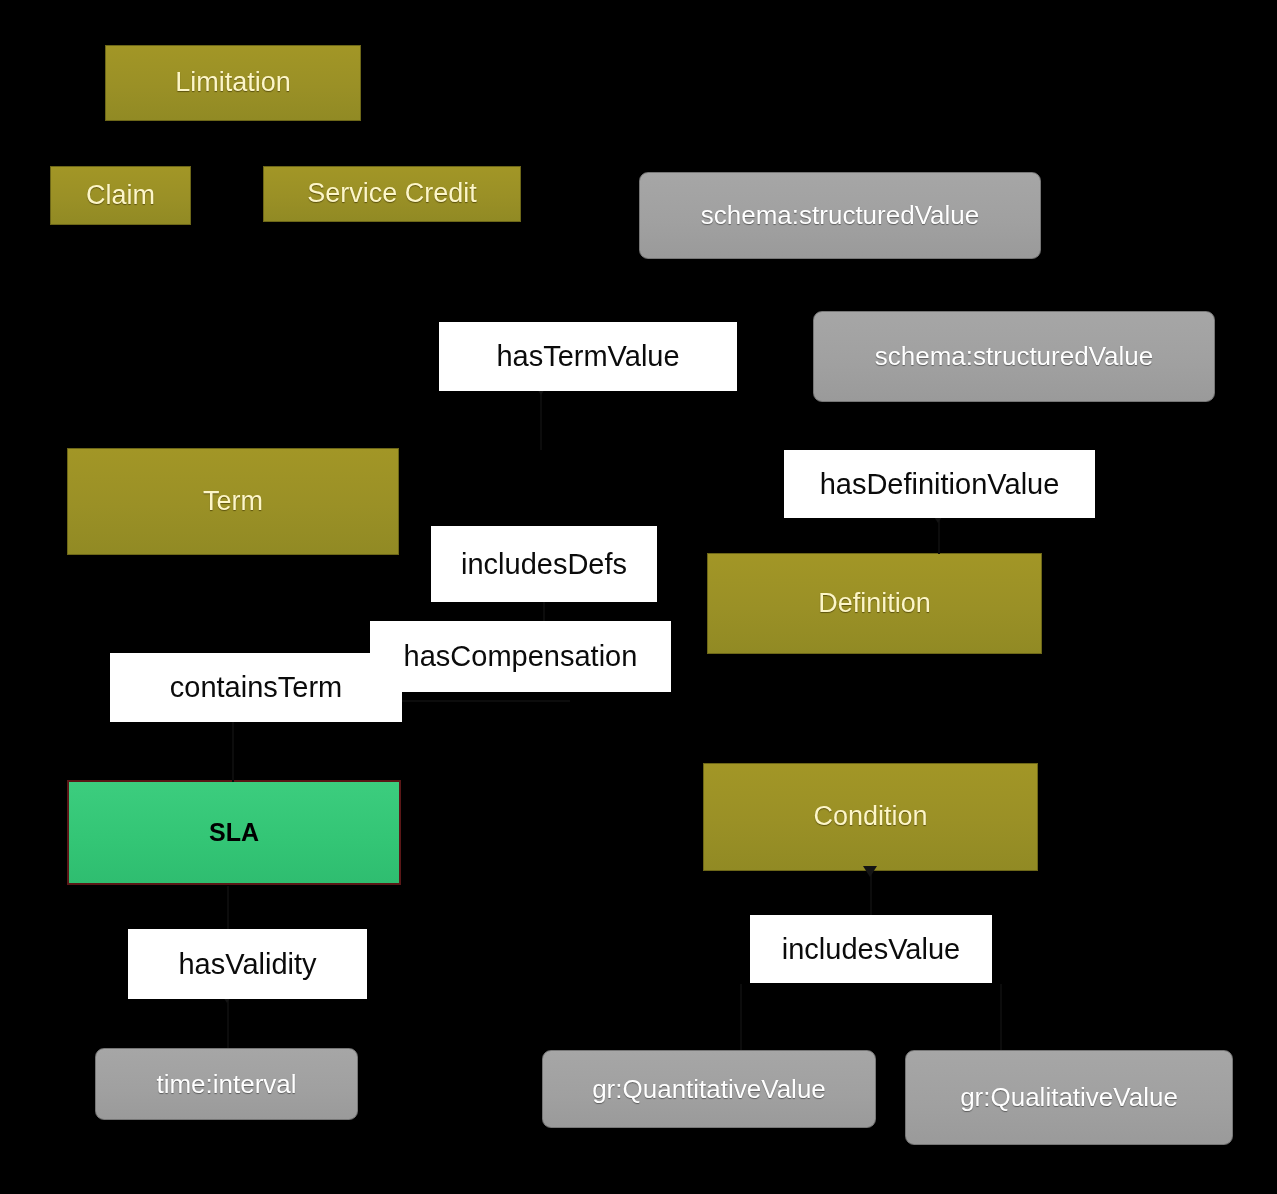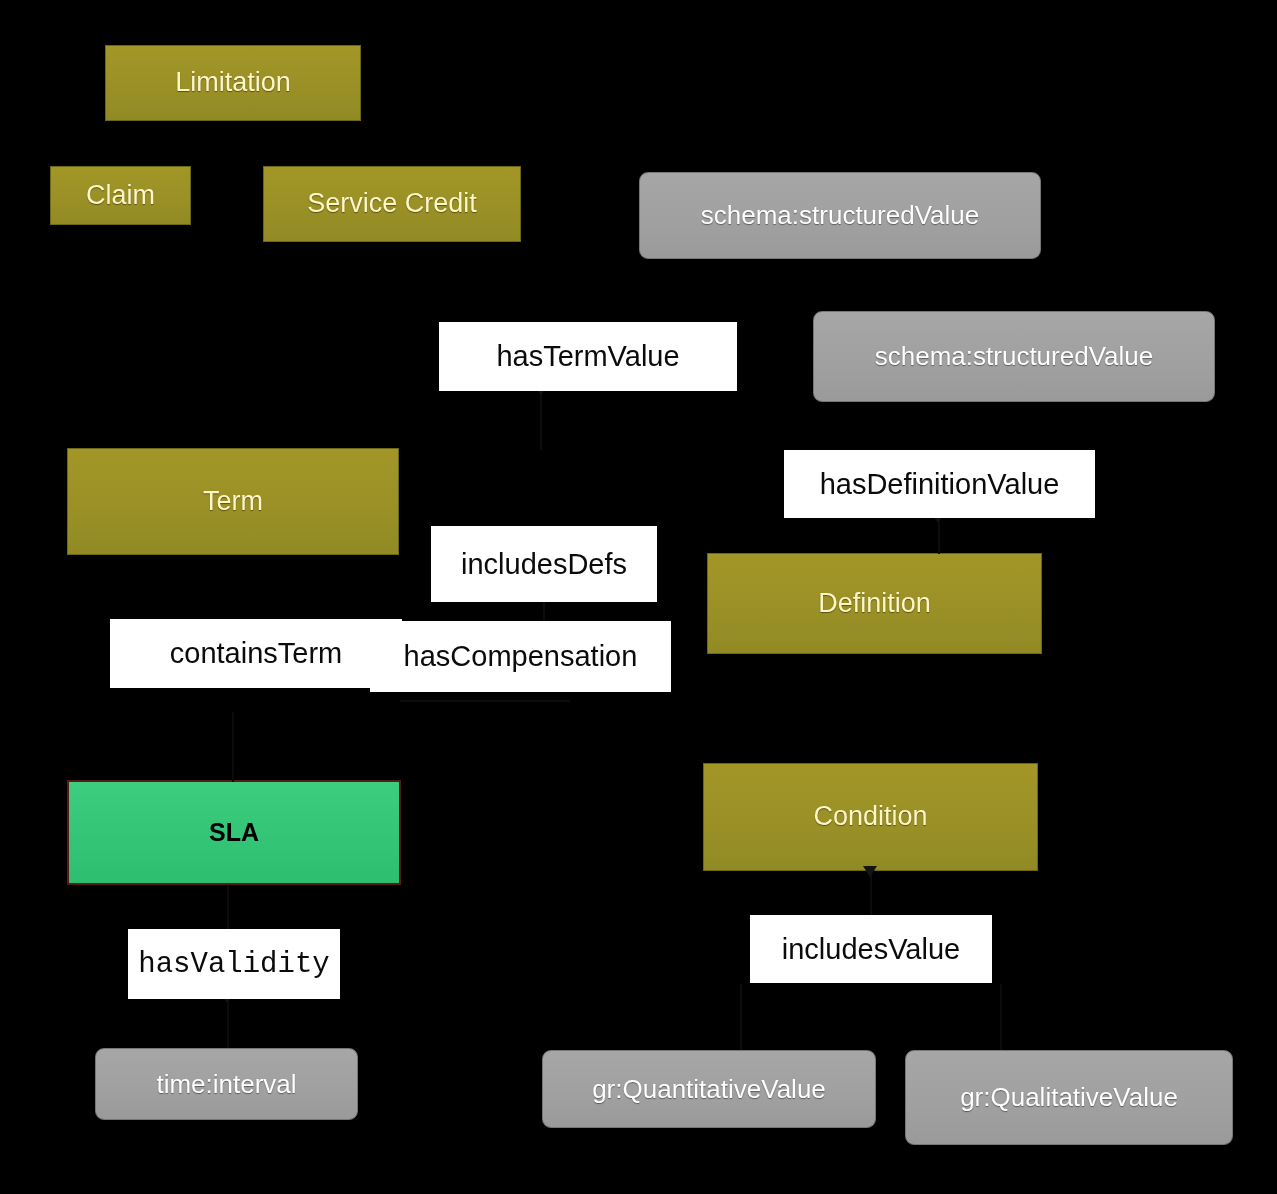--- a/index.html
+++ b/index.html
@@ -101,21 +101,21 @@
   <div class="edge h" style="left:400px; top:700px; width:170px;"></div>
 
   <div class="node cls" style="left:105px; top:45px; width:256px; height:76px;">
     <span>Limitation</span>
   </div>
 
   <div class="node cls" style="left:50px; top:166px; width:141px; height:59px;">
     <span>Claim</span>
   </div>
 
-  <div class="node cls" style="left:263px; top:166px; width:258px; height:76px;">
+  <div class="node cls" style="left:263px; top:166px; width:258px; height:56px;">
     <span>Service Credit</span>
   </div>
 
   <div class="node ext" style="left:639px; top:172px; width:402px; height:87px;">
     <span>schema:structuredValue</span>
   </div>
 
   <div class="node ext" style="left:813px; top:311px; width:402px; height:91px;">
     <span>schema:structuredValue</span>
   </div>
@@ -157,25 +157,25 @@
   </div>
 
   <div class="edge-label" style="left:431px; top:514px; width:226px; height:76px;margin-top:12px;">
     <span>includesDefs</span>
   </div>
 
   <div class="edge-label" style="left:370px; top:621px; width:301px; height:71px;">
     <span>hasCompensation</span>
   </div>
 
-  <div class="edge-label" style="left:110px; top:619px; width:292px; height:69px;">
+  <div class="edge-label" style="left:110px; top:653px; width:292px; height:69px;">
     <span>containsTerm</span>
   </div>
 
-  <div class="edge-label" style="left:128px; top:929px; width:212px; height:70px;font-family:Liberation Mono, monospace;">
+  <div class="edge-label" style="left:128px; top:929px; width:239px; height:70px;">
     <span>hasValidity</span>
   </div>
 
   <div class="edge-label" style="left:750px; top:915px; width:242px; height:68px;">
     <span>includesValue</span>
   </div>
 
   <div class="arrow" style="left:534px; top:384px;"></div>
   <div class="arrow" style="left:931px; top:512px;"></div>
   <div class="arrow" style="left:863px; top:866px;"></div>

